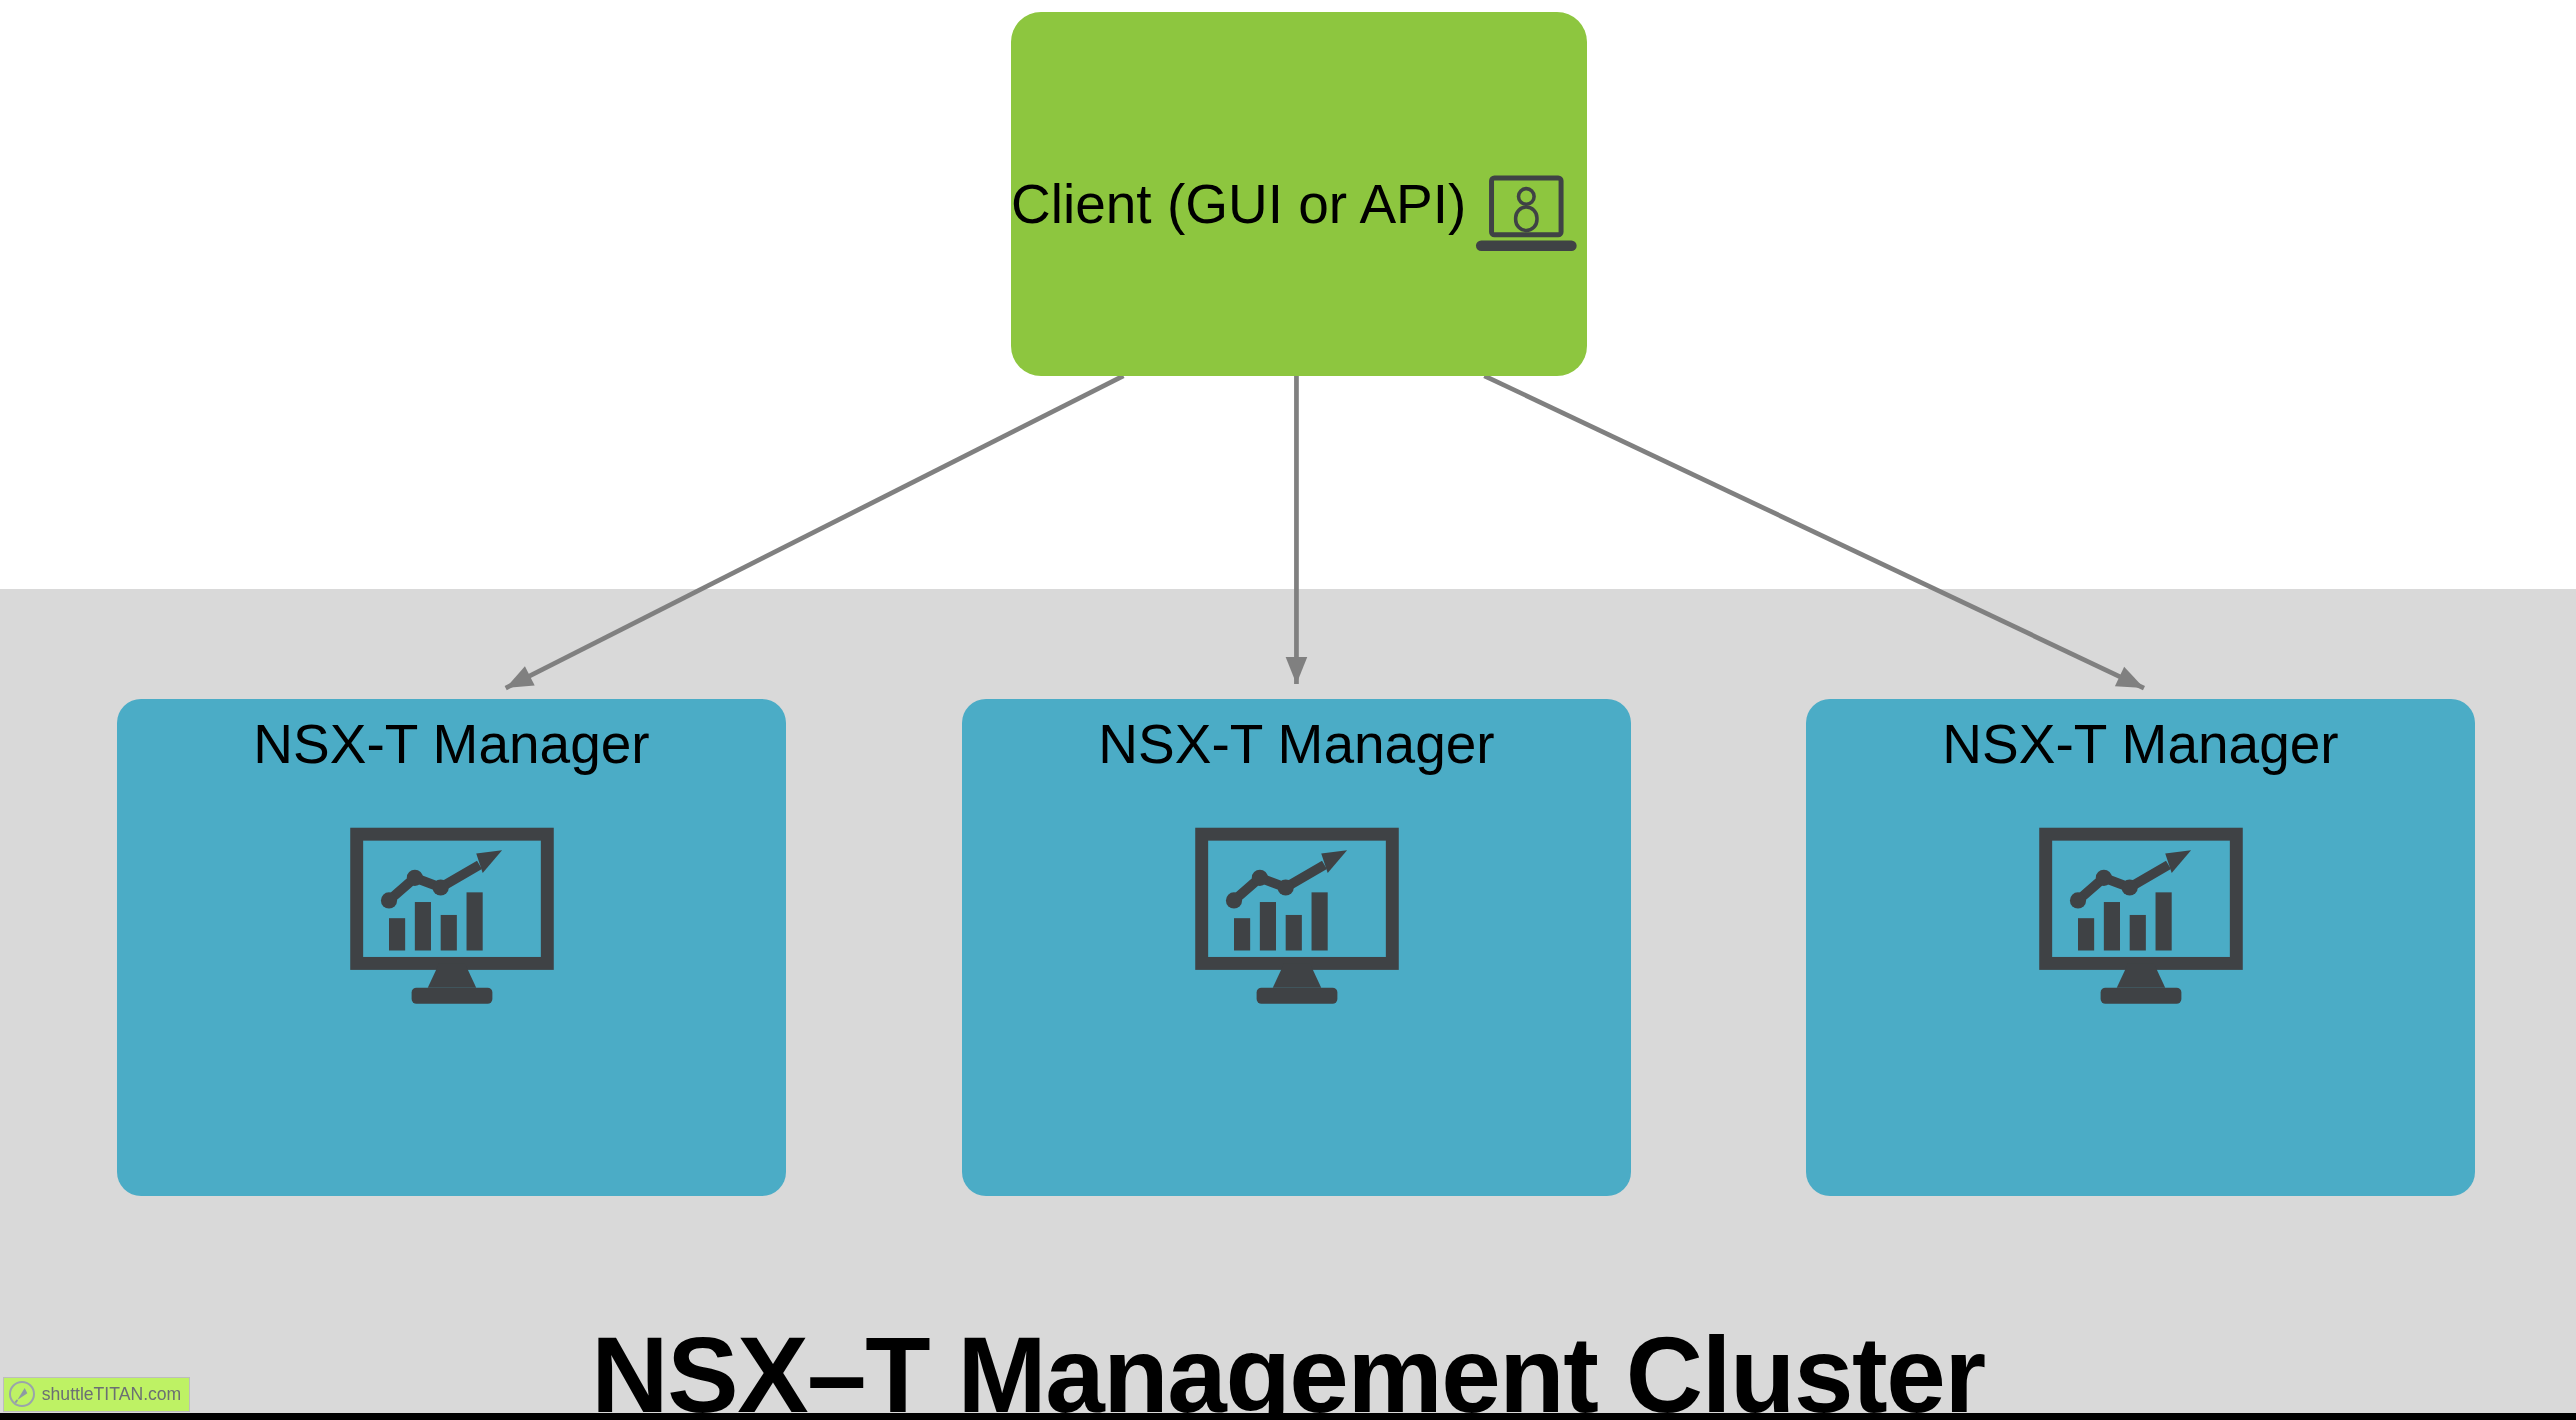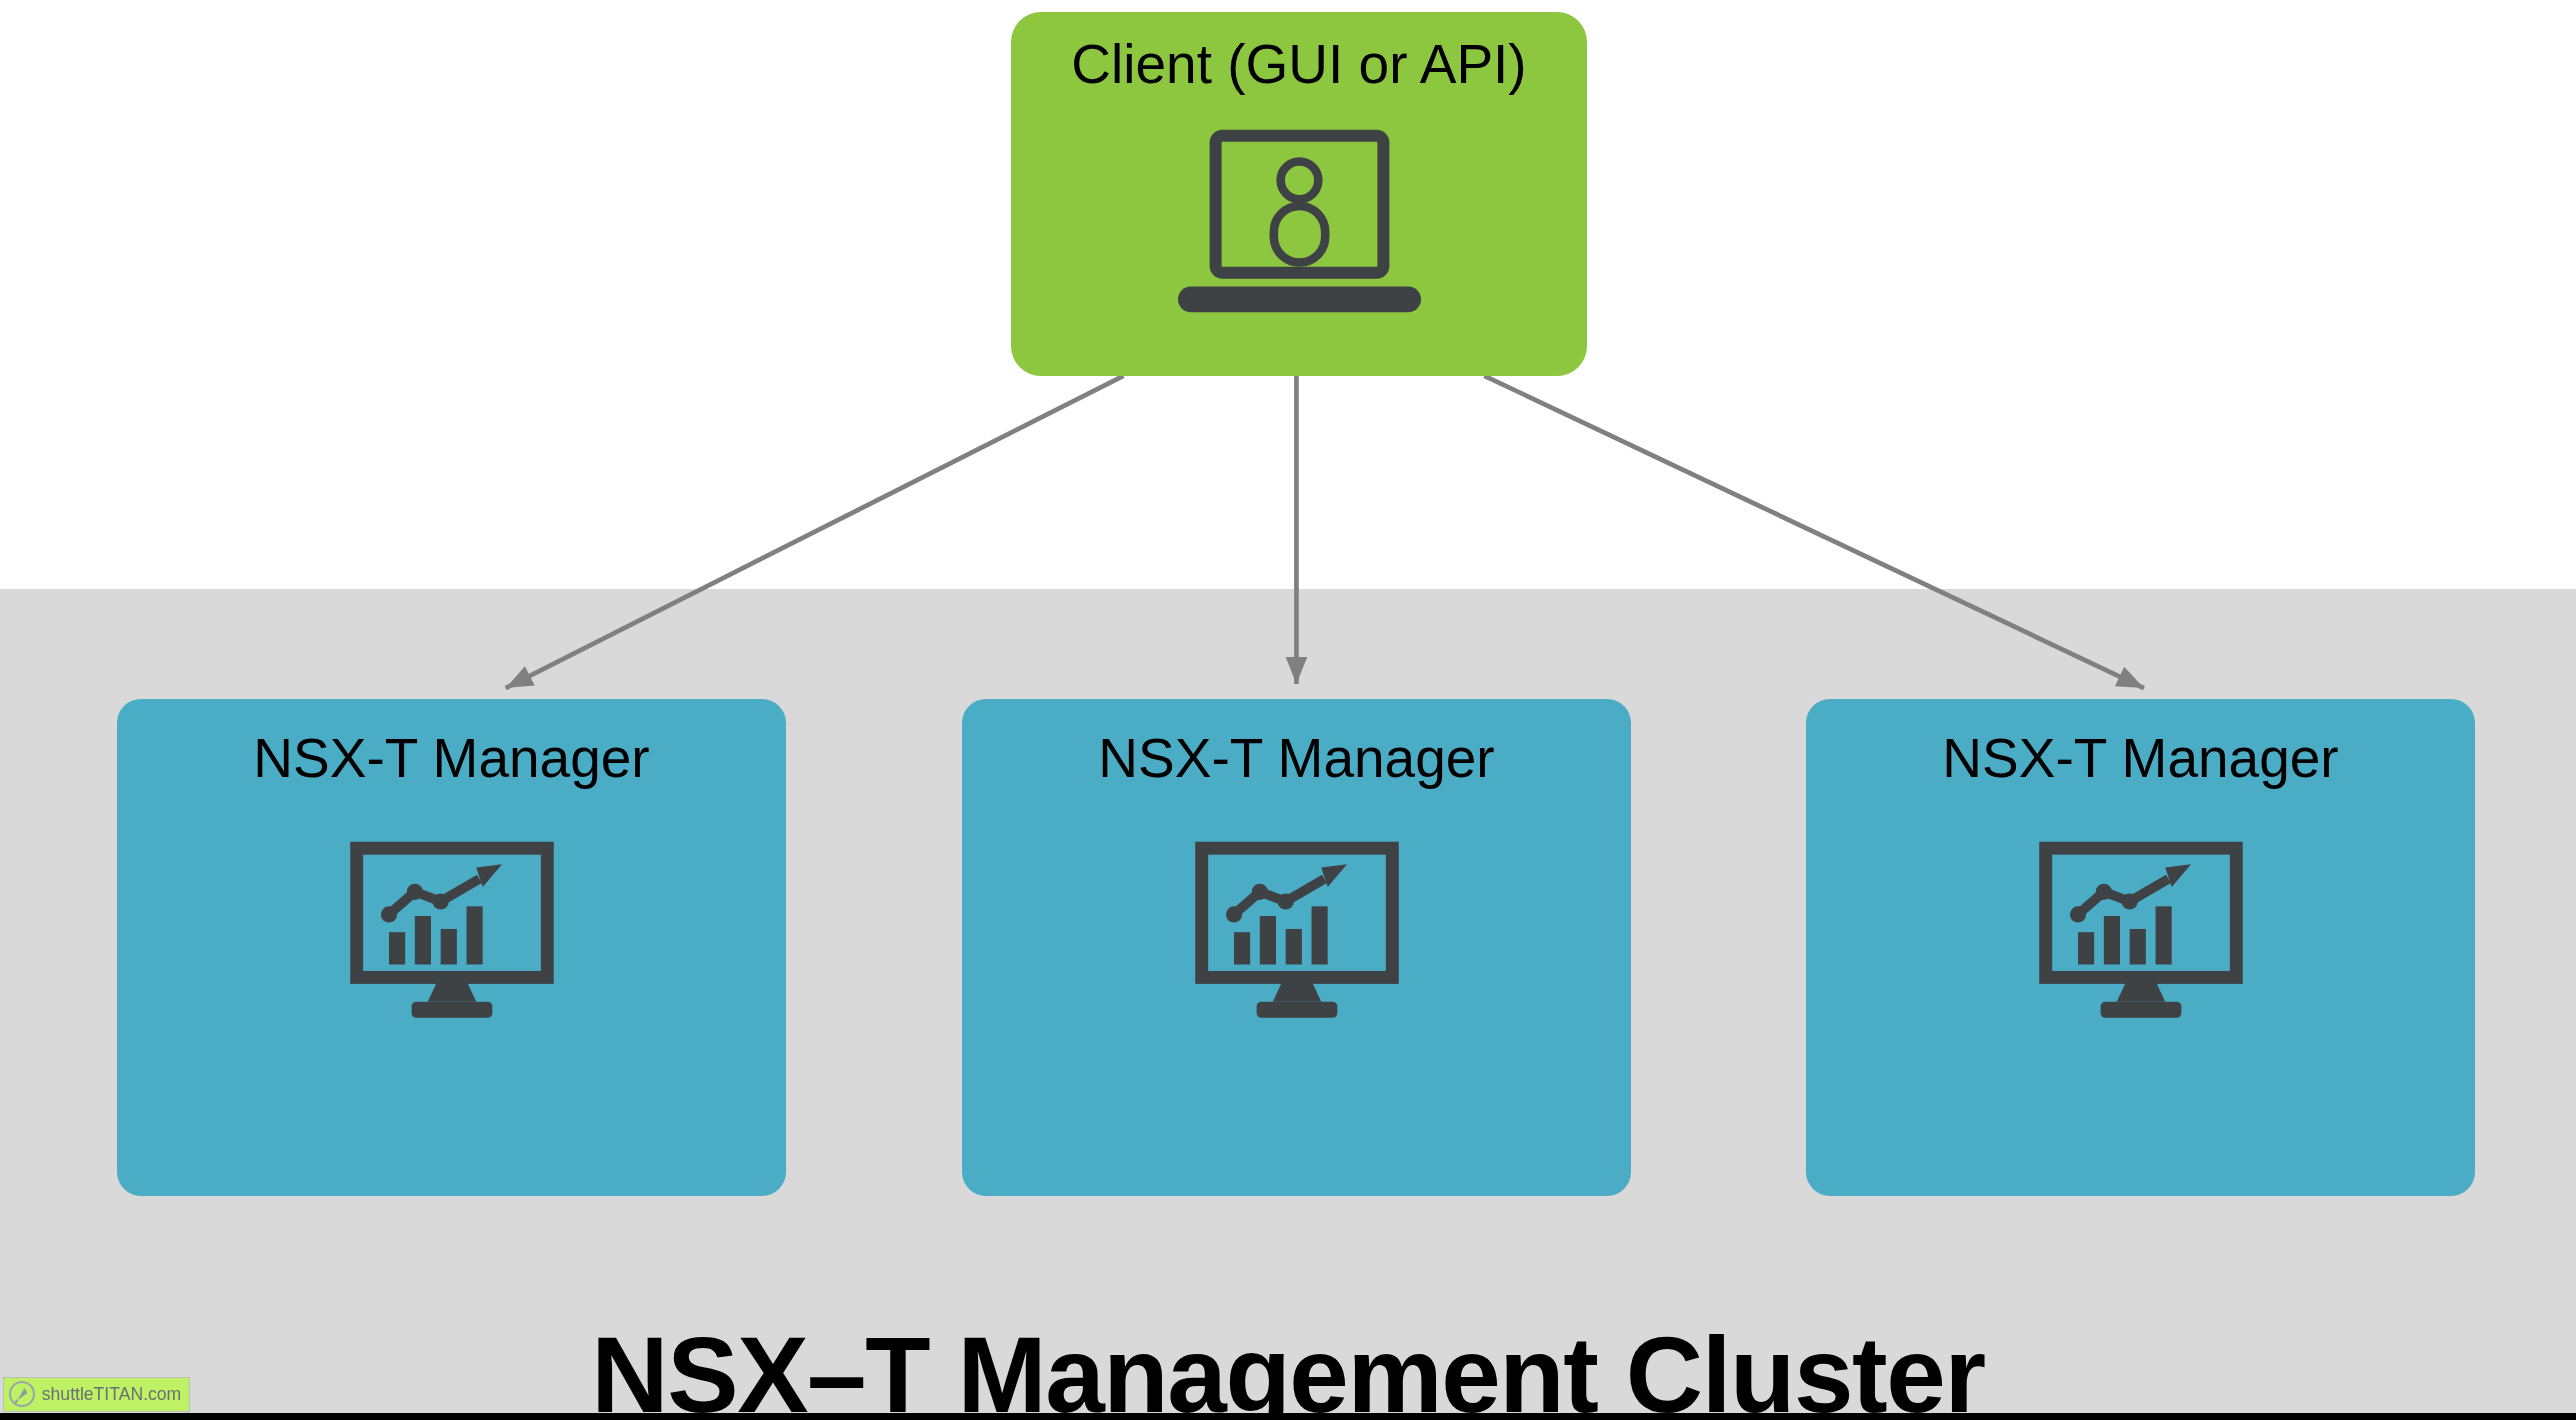--- a/index.html
+++ b/index.html
@@ -29,21 +29,21 @@
   }
 
   
   .client-box {
     position: absolute;
     left: 1011px; top: 12px;
     width: 576px; height: 364px;
     background: var(--client-green, #8dc63f);
     border-radius: 30px;
     display: flex;
-    flex-direction: column;
+    flex-direction: row;
     align-items: center;
     padding-top: 20px;
   }
   .client-label {
     font-size: 55px;
     color: var(--text-black, #000);
     white-space: nowrap;
   }
   .laptop-icon {
     width: 291px; height: 216px;
@@ -68,21 +68,21 @@
   
   .manager-box {
     position: absolute;
     top: 699px;
     width: 669px; height: 497px;
     background: var(--manager-teal, #4bacc6);
     border-radius: 24px;
     display: flex;
     flex-direction: column;
     align-items: center;
-    padding-top: 18px;
+    padding-top: 4px;
   }
   .manager-box.m1 { left: 117px; }
   .manager-box.m2 { left: 962px; }
   .manager-box.m3 { left: 1806px; }
   .node-line {
     font-size: 55px;
     line-height: 1.5;
     color: var(--text-black, #000);
     white-space: nowrap;
   }

